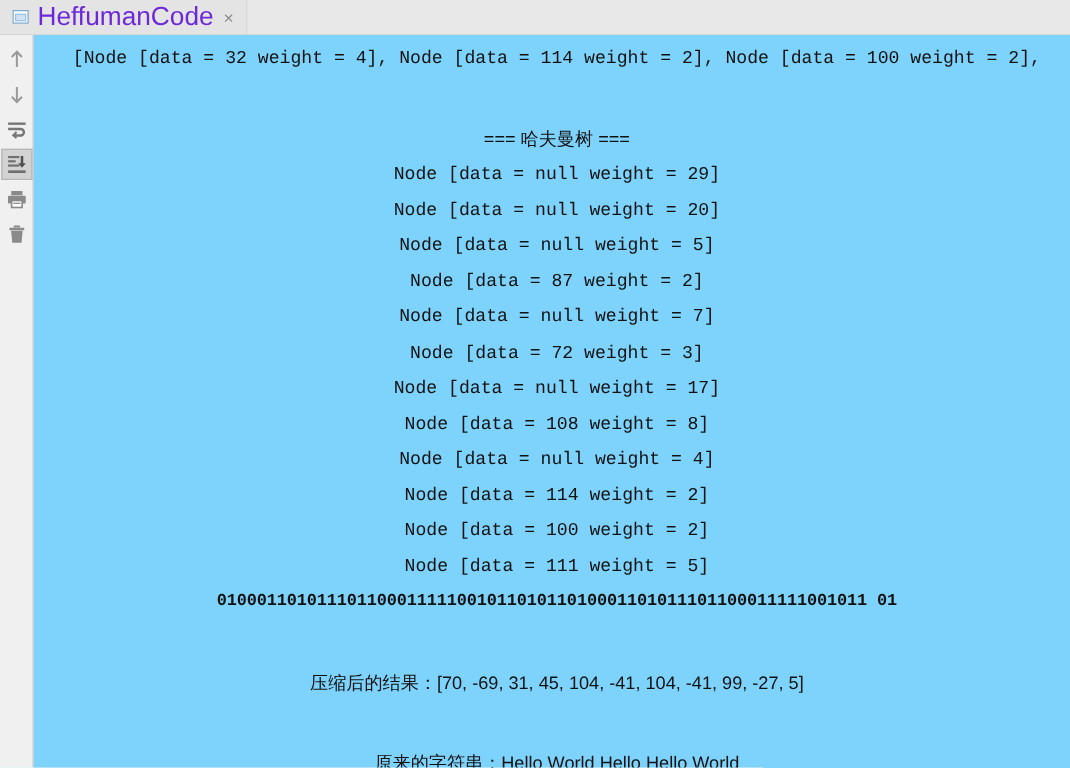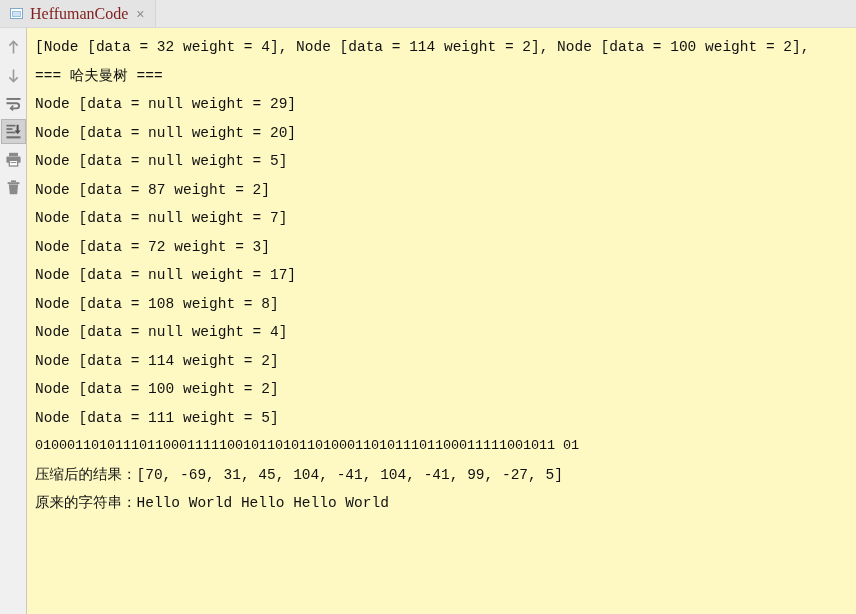--- a/index.html
+++ b/index.html
@@ -61,23 +61,23 @@
   }
   .tab-icon .inner {
     position: absolute;
     left: 2px; top: 3px;
     width: 9px; height: 6px;
     background: #cfe3f5;
     border: 1px solid #9cc3e0;
     box-sizing: border-box;
   }
   .tab-title {
-    font-size: 16px;
-    color: #7f1d1d;
-    font-family: Liberation Serif, serif;
+    font-size: 21px;
+    color: #6d28d9;
+    font-family: Liberation Sans, sans-serif;
     white-space: nowrap;
     line-height: 28px;
   }
   .tab-close {
     font-size: 14px;
     color: #8c8c8c;
     line-height: 1;
     padding: 0 2px;
     cursor: default;
   }
@@ -114,41 +114,44 @@
   }
   .tb-btn.selected {
     background: #d2d2d2;
     border: 1px solid #b6b6b6;
   }
   .tb-btn svg { display: block; }
 
   
   .console {
     flex: 1 1 auto;
-    background: #fef9c3;
+    background: #7dd3fc;
     overflow: hidden;
     padding: 5px 0 2px 8px;
     box-sizing: border-box;
     position: relative;
+    text-align: center;
   }
   .line {
     font-family: "Liberation Mono", monospace;
     font-size: 14.5px;
     line-height: 28.5px;
     color: #111111;
     white-space: pre;
     letter-spacing: 0px;
     height: 28.5px;
   }
   .line.cn {
-    font-family: Liberation Mono, monospace;
+    font-family: Liberation Sans, sans-serif;
+    margin-top: 36px;
   }
   .line.binary {
     font-size: 13.5px;
     letter-spacing: -0.1px;
+    font-weight: bold;
   }
 </style>
 </head>
 <body>
 
 <div id="app">
 
   <div class="tabbar">
     <div class="tab active">
       <span class="tab-icon">

